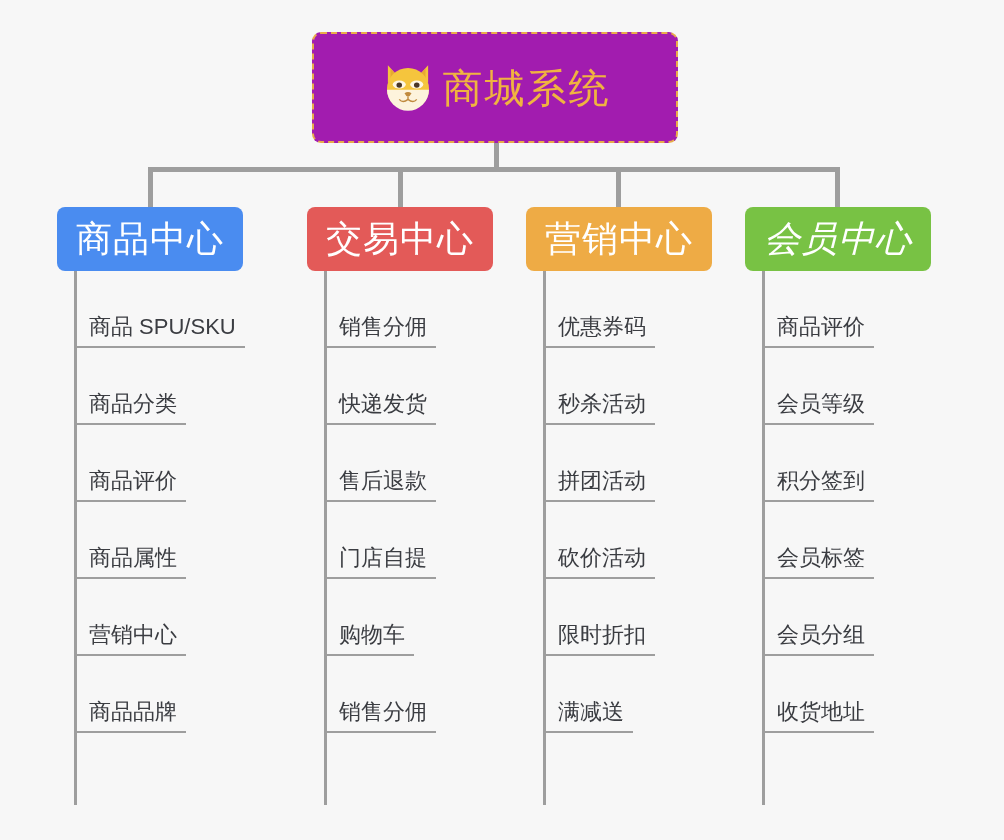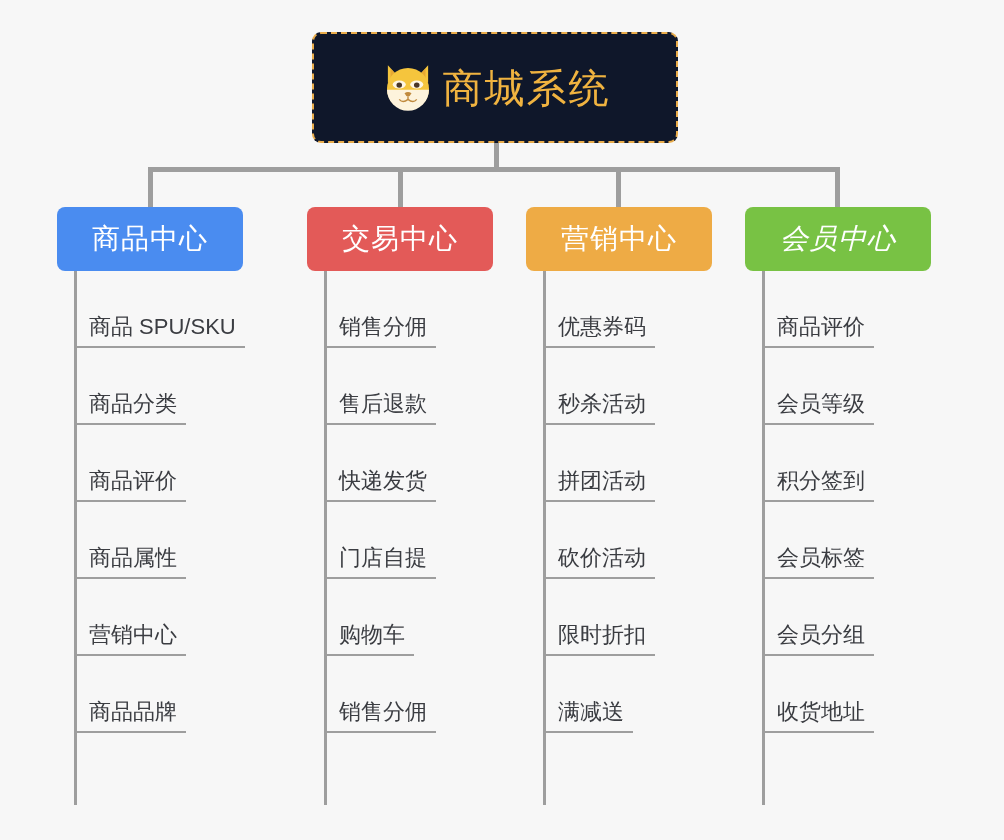--- a/index.html
+++ b/index.html
@@ -18,21 +18,21 @@
     background: #f7f7f7;
   }
 
   
   .root-node {
     position: absolute;
     left: 312px;
     top: 32px;
     width: 366px;
     height: 111px;
-    background: #0f172a;
+    background: #a21caf;
     border: 2px dashed #e9ac4a;
     border-radius: 9px;
     display: flex;
     align-items: center;
     justify-content: center;
     gap: 7px;
   }
   .root-emoji {
     width: 56px;
     height: 56px;
@@ -78,21 +78,21 @@
     top: 207px;
   }
   .col-header {
     width: 186px;
     height: 64px;
     border-radius: 8px;
     display: flex;
     align-items: center;
     justify-content: center;
     color: #ffffff;
-    font-size: 28px;
+    font-size: 36px;
     letter-spacing: 1px;
     white-space: nowrap;
   }
   .branch-stem {
     position: absolute;
     left: 17px;
     top: 64px;
     width: 3px;
     background: #9e9e9e;
   }
@@ -181,24 +181,24 @@
   <div class="column" style="left:307px">
     <div class="col-header" style="background: rgb(227, 90, 88);">
       <span>交易中心</span>
     </div>
     <div class="branch-stem" style="height: 534px; background: rgb(158, 158, 158);"></div>
     <ul class="leaf-list">
       <li class="leaf-item">
           <span class="leaf-label">销售分佣</span>
         </li>
       <li class="leaf-item">
+          <span class="leaf-label">快递发货</span>
+        </li>
+      <li class="leaf-item">
           <span class="leaf-label">售后退款</span>
-        </li>
-      <li class="leaf-item">
-          <span class="leaf-label">快递发货</span>
         </li>
       <li class="leaf-item">
           <span class="leaf-label">门店自提</span>
         </li>
       <li class="leaf-item">
           <span class="leaf-label">购物车</span>
         </li>
       <li class="leaf-item">
           <span class="leaf-label">销售分佣</span>
         </li>

